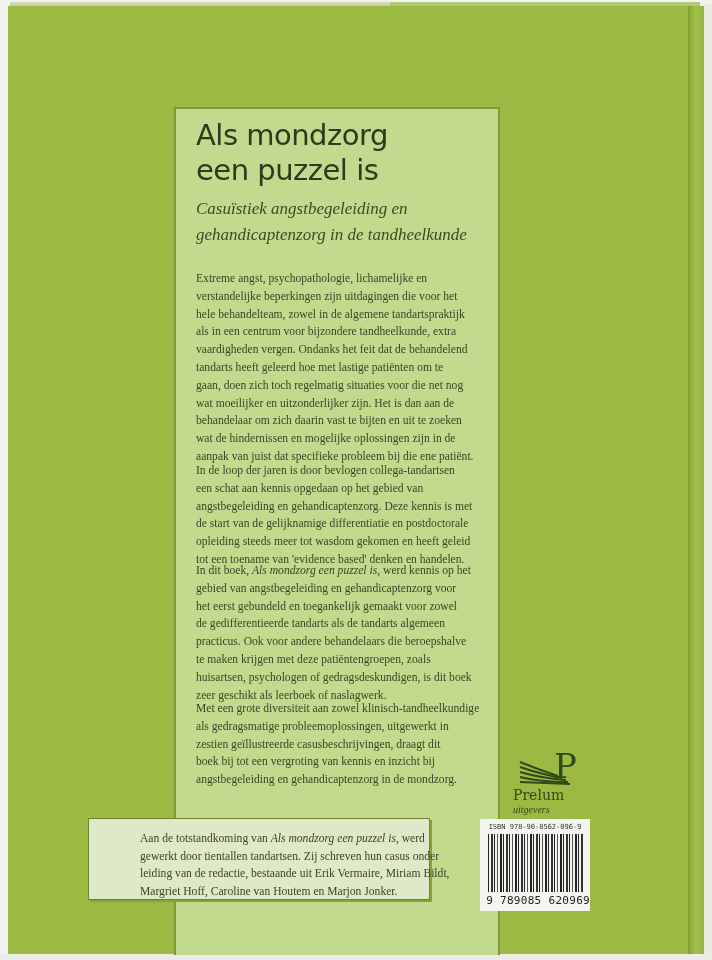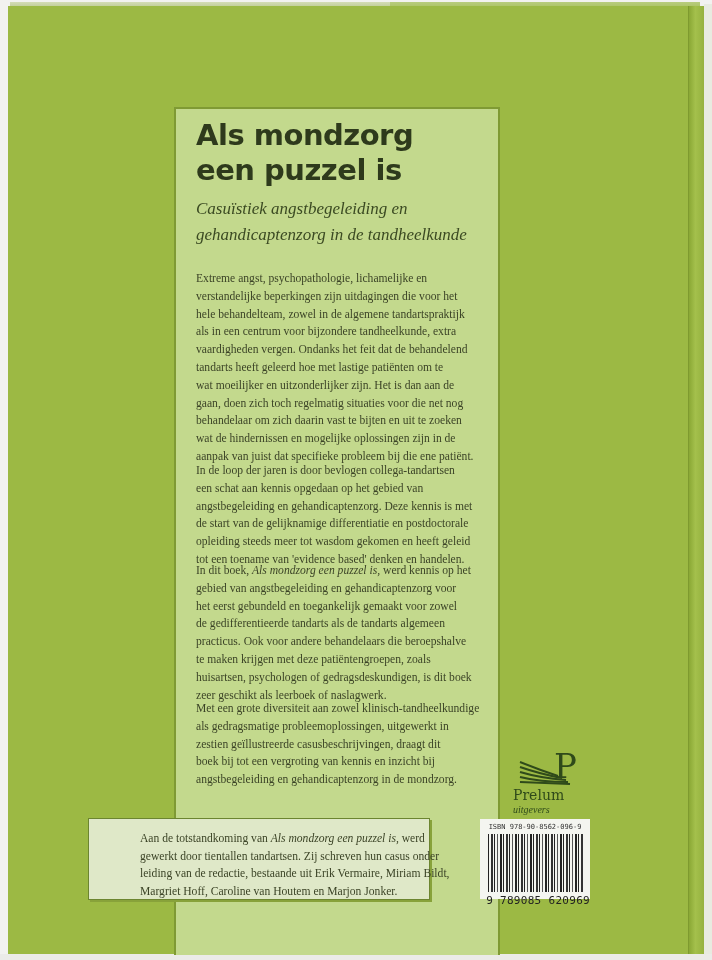--- a/index.html
+++ b/index.html
@@ -38,21 +38,21 @@
     background: #c3d98d;
     border-left: 2px solid #7f9a34;
     border-top: 2px solid #7f9a34;
     border-right: 2px solid #7f9a34;
     box-sizing: border-box;
   }
   .title {
     position: absolute; left: 196px; top: 118px; width: 290px;
     font-family: "DejaVu Sans", sans-serif;
     font-size: 29px; line-height: 35px; color: #2e3a1c;
-    letter-spacing: -0.5px; font-weight: 700;
+    letter-spacing: -0.5px; font-weight: 400;
   }
   .subtitle {
     position: absolute; left: 196px; top: 196px; width: 300px;
     font-style: italic; font-size: 17px; line-height: 26px; color: #3b4a22;
   }
   .body-text {
     position: absolute; left: 196px; width: 300px;
     font-size: 11.6px; line-height: 17.8px; color: #3b4326;
     white-space: nowrap;
   }
@@ -78,21 +78,21 @@
   }
   .logo-name {
     position: absolute; left: 513px; top: 787px;
     font-size: 14px; color: #2f4a1a; font-family: "DejaVu Serif", serif;
   }
   .logo-sub {
     position: absolute; left: 513px; top: 804px;
     font-size: 10px; color: #2f4a1a; font-style: italic;
   }
   .barcode {
-    position: absolute; left: 480px; top: 819px; width: 110px; height: 80px;
+    position: absolute; left: 480px; top: 819px; width: 110px; height: 92px;
     background: #f4f5f0;
   }
   .isbn {
     position: absolute; left: 0; top: 4px; width: 110px; text-align: center;
     font-family: "DejaVu Sans Mono", monospace; font-size: 7px; color: #333;
   }
   .bars {
     position: absolute; left: 8px; top: 15px; width: 96px; height: 58px;
     background: repeating-linear-gradient(90deg,
       #222 0 1px, #f4f5f0 1px 3px, #333 3px 5px, #f4f5f0 5px 6px,
@@ -127,22 +127,22 @@
   <div>gehandicaptenzorg in de tandheelkunde</div>
 </div>
 
 <div class="body-text p1">
     <span class="line">Extreme angst, psychopathologie, lichamelijke en</span>
     <span class="line">verstandelijke beperkingen zijn uitdagingen die voor het</span>
     <span class="line">hele behandelteam, zowel in de algemene tandartspraktijk</span>
     <span class="line">als in een centrum voor bijzondere tandheelkunde, extra</span>
     <span class="line">vaardigheden vergen. Ondanks het feit dat de behandelend</span>
     <span class="line">tandarts heeft geleerd hoe met lastige patiënten om te</span>
+    <span class="line">gaan, doen zich toch regelmatig situaties voor die net nog</span>
     <span class="line">wat moeilijker en uitzonderlijker zijn. Het is dan aan de</span>
-    <span class="line">gaan, doen zich toch regelmatig situaties voor die net nog</span>
     <span class="line">behandelaar om zich daarin vast te bijten en uit te zoeken</span>
     <span class="line">wat de hindernissen en mogelijke oplossingen zijn in de</span>
     <span class="line">aanpak van juist dat specifieke probleem bij die ene patiënt.</span>
   </div>
 <div class="body-text p2">
     <span class="line">In de loop der jaren is door bevlogen collega-tandartsen</span>
     <span class="line">een schat aan kennis opgedaan op het gebied van</span>
     <span class="line">angstbegeleiding en gehandicaptenzorg. Deze kennis is met</span>
     <span class="line">de start van de gelijknamige differentiatie en postdoctorale</span>
     <span class="line">opleiding steeds meer tot wasdom gekomen en heeft geleid</span>

